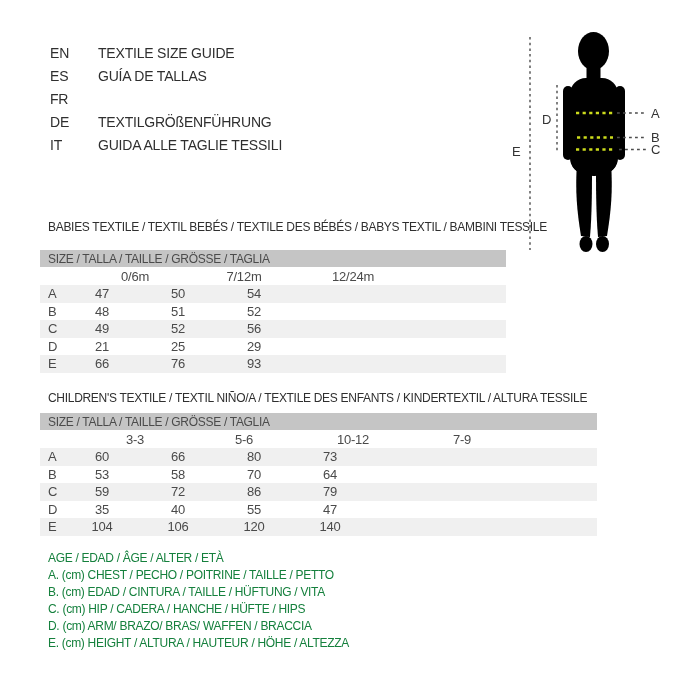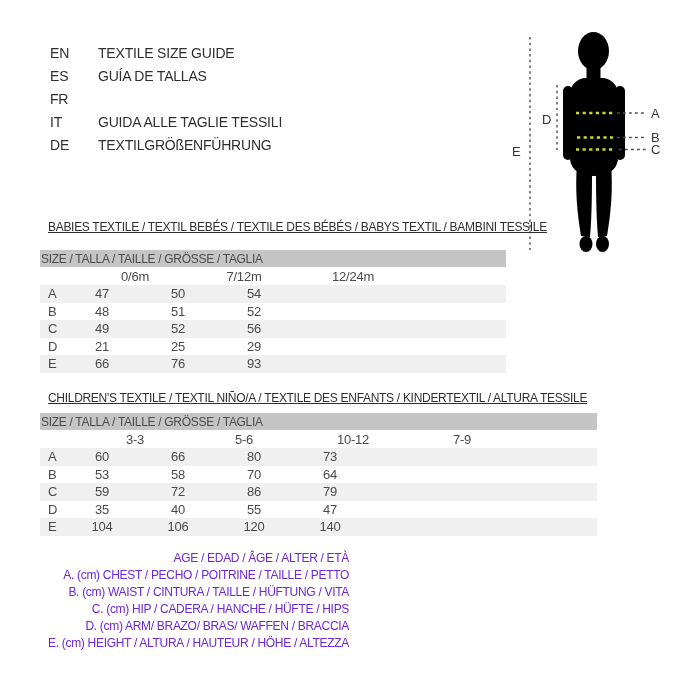--- a/index.html
+++ b/index.html
@@ -20,46 +20,46 @@
   .lang-row { display:flex; height:23px; align-items:center; font-size:14px; color:#2f2f2f;gap:6px; }
   .lang-code { width:42px; }
   .lang-label { white-space:nowrap; }
 
   
   .figure-wrap { position:absolute; left:500px; top:25px; width:180px; height:245px; }
 
   
   .section-title {
     position:absolute; left:48px; font-size:12px; color:#2f2f2f;
-    white-space:nowrap; letter-spacing:-0.3px;text-decoration:underline;
+    white-space:nowrap; letter-spacing:-0.3px;
   }
   .babies-title { top:220px; }
   .children-title { top:391px; }
 
   
   .size-table { position:absolute; left:40px; }
   .babies-table { top:250px; width:466px; }
   .children-table { top:413px; width:557px; }
   .thead {
     height:17px; background:#c5c5c5; color:#4b4b4b; font-size:12px;
-    display:flex; align-items:center; padding-left:1px; white-space:nowrap;
+    display:flex; align-items:center; padding-left:8px; white-space:nowrap;
     letter-spacing:-0.3px;
   }
   .t-row { display:grid; align-items:center; font-size:13px; color:#4a4a4a; }
   .cols-3 { grid-template-columns:24px 76px 76px 76px 1fr; }
   .cols-4 { grid-template-columns:24px 76px 76px 76px 76px 1fr; }
   .sub-row { height:18px;gap:33px; }
   .data-row { height:17.5px; }
   .data-row.alt { background:#f0f0f0; }
   .t-row .cell { text-align:center; }
   .t-row .row-label { text-align:left; padding-left:8px; }
 
   
   .legend { position:absolute; left:48px; top:551px; }
-  .legend-line { height:17px; font-size:12px; color:#6d28d9; white-space:nowrap; letter-spacing:-0.3px;text-align:right; }
+  .legend-line { height:17px; font-size:12px; color:#15803d; white-space:nowrap; letter-spacing:-0.3px; }
 
   svg text { font-family:"Liberation Sans", sans-serif; fill:#333333; font-size:13px; }
 </style>
 </head>
 <body>
 
 <div class="canvas">
 
   <div class="lang-block">
     <div class="lang-row">
@@ -67,26 +67,26 @@
       <span class="lang-label">TEXTILE SIZE GUIDE</span>
     </div>
     <div class="lang-row">
       <span class="lang-code">ES</span>
       <span class="lang-label">GUÍA DE TALLAS</span>
     </div>
     <div class="lang-row">
       <span class="lang-code">FR</span>
     </div>
     <div class="lang-row">
+      <span class="lang-code">DE</span>
+      <span class="lang-label">TEXTILGRÖßENFÜHRUNG</span>
+    </div>
+    <div class="lang-row">
       <span class="lang-code">IT</span>
       <span class="lang-label">GUIDA ALLE TAGLIE TESSILI</span>
-    </div>
-    <div class="lang-row">
-      <span class="lang-code">DE</span>
-      <span class="lang-label">TEXTILGRÖßENFÜHRUNG</span>
     </div>
   </div>
 
   <div class="figure-wrap">
     <svg width="180" height="245" viewBox="500 25 180 245">
 
       <line x1="530" y1="37" x2="530" y2="250" stroke="#4d4d4d" stroke-width="1.4" stroke-dasharray="2.5 3.2"></line>
 
       <line x1="557" y1="85" x2="557" y2="151" stroke="#4d4d4d" stroke-width="1.4" stroke-dasharray="2.5 3.2"></line>
 
@@ -217,19 +217,19 @@
       <span class="cell">106</span>
       <span class="cell">120</span>
       <span class="cell">140</span>
       <span></span>
     </div>
   </div>
 
   <div class="legend">
     <div class="legend-line">AGE / EDAD / ÂGE / ALTER / ETÀ</div>
     <div class="legend-line">A. (cm) CHEST / PECHO / POITRINE / TAILLE / PETTO</div>
-    <div class="legend-line">B. (cm) WAIST / CINTURA / TAILLE / HÜFTUNG / VITA</div>
+    <div class="legend-line">B. (cm) EDAD / CINTURA / TAILLE / HÜFTUNG / VITA</div>
     <div class="legend-line">C. (cm) HIP / CADERA / HANCHE / HÜFTE / HIPS</div>
     <div class="legend-line">D. (cm) ARM/ BRAZO/ BRAS/ WAFFEN / BRACCIA</div>
     <div class="legend-line">E. (cm) HEIGHT / ALTURA / HAUTEUR / HÖHE / ALTEZZA</div>
   </div>
 
 </div>
 
 </body></html>

